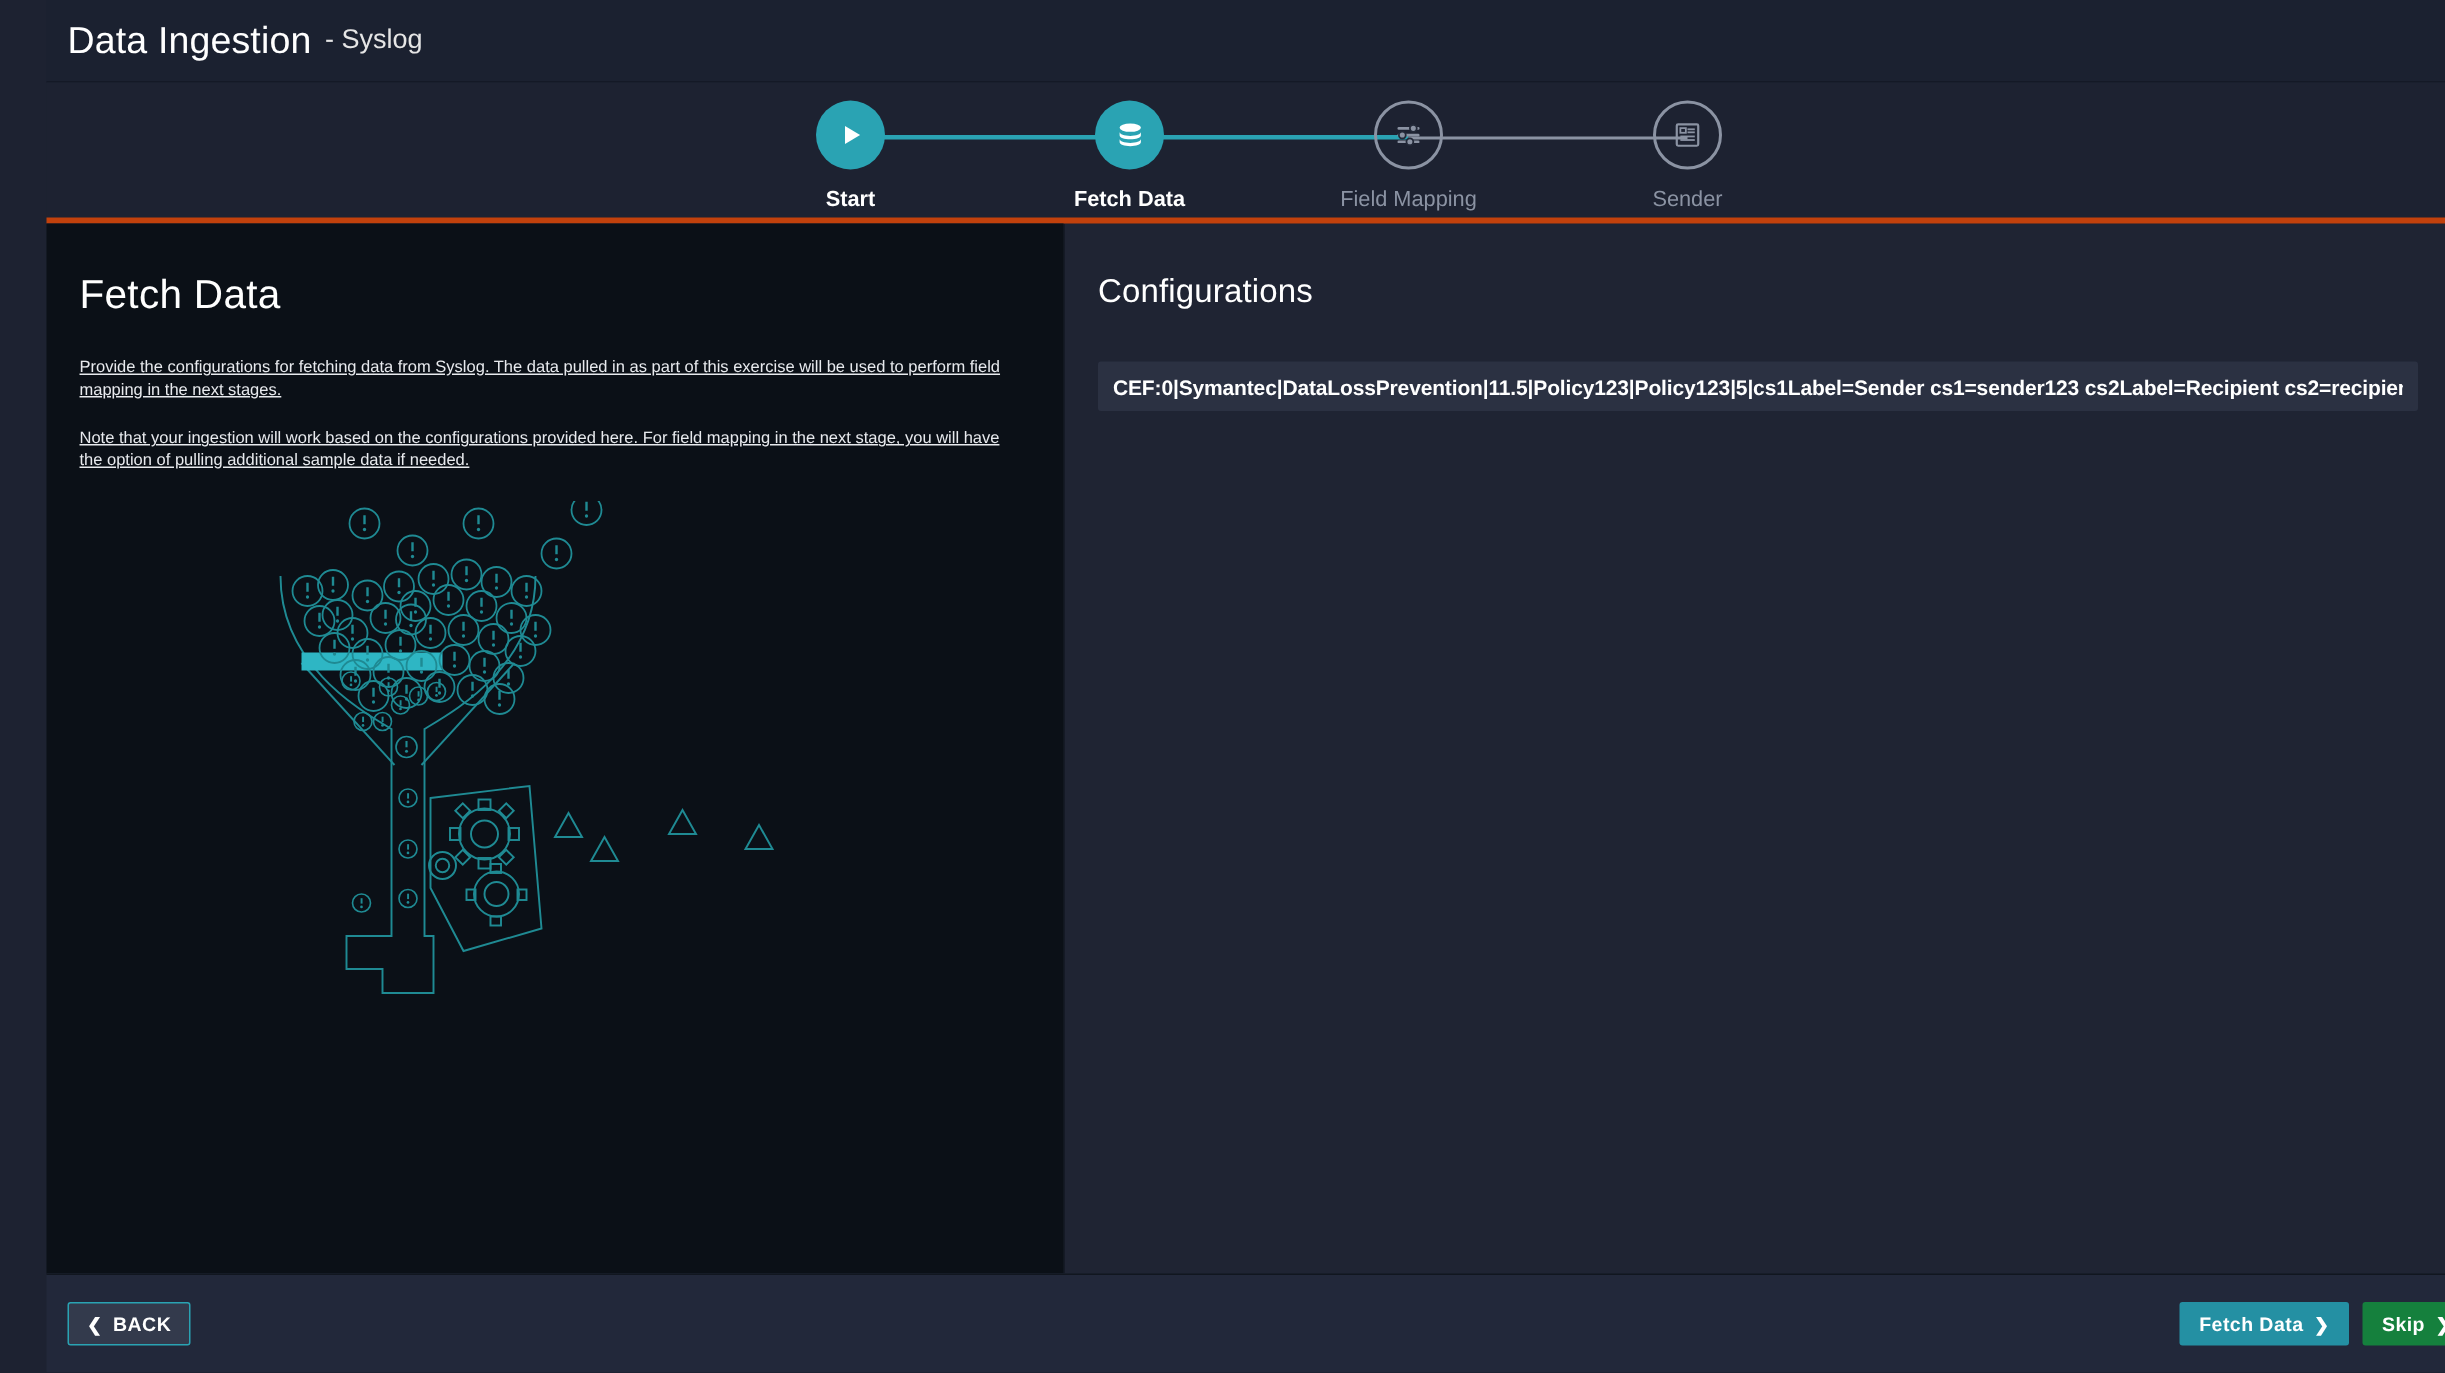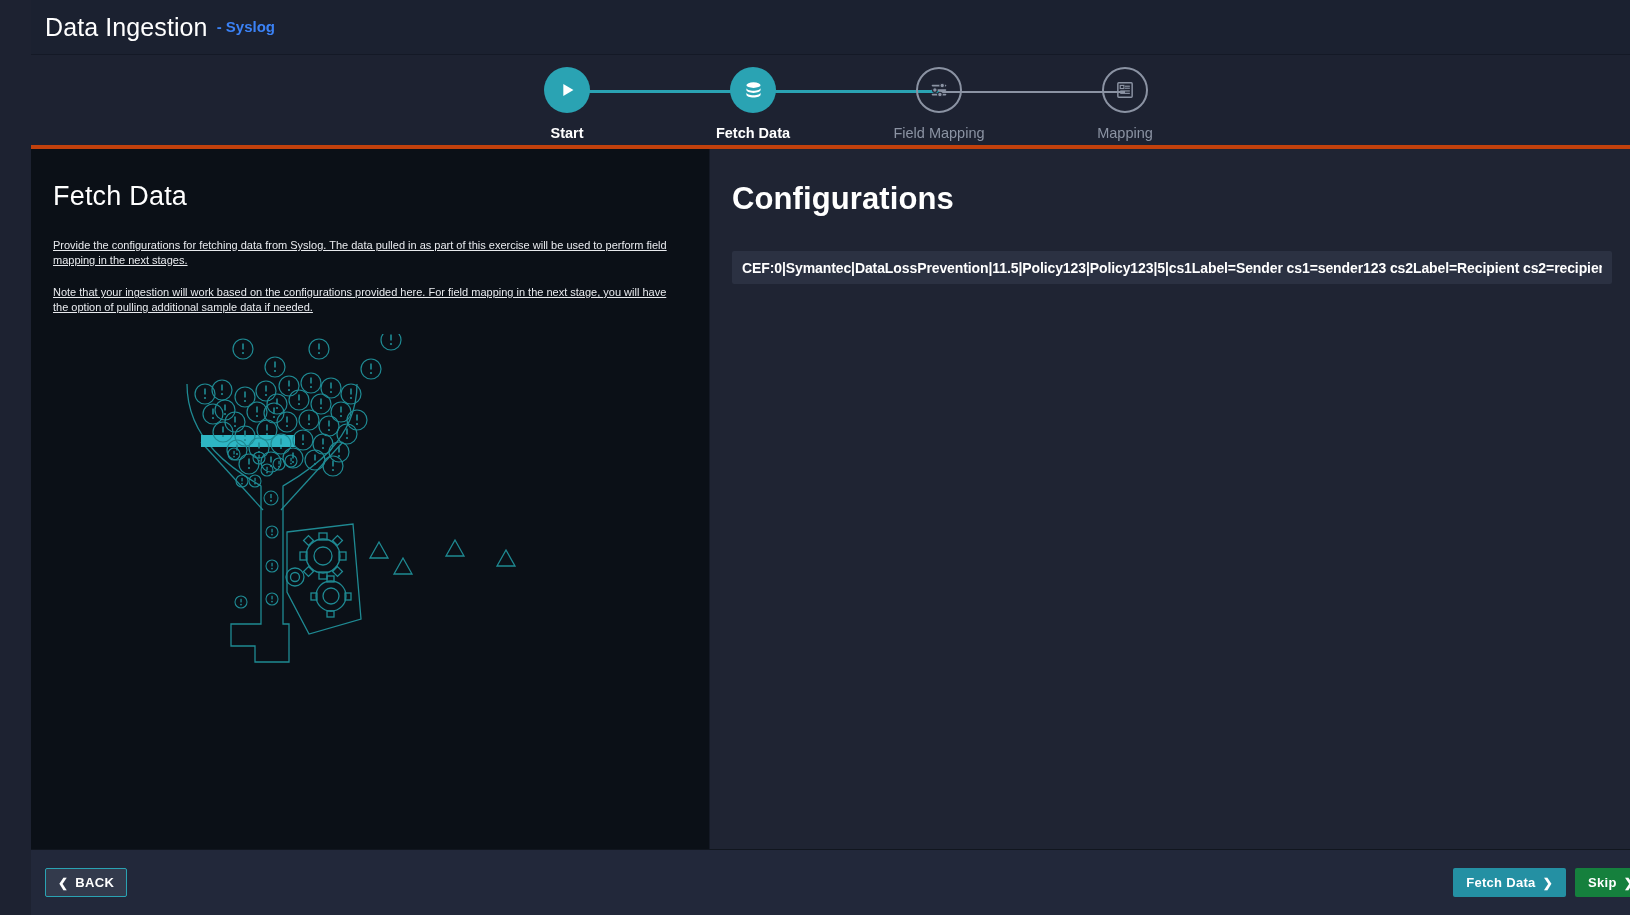--- a/index.html
+++ b/index.html
@@ -33,23 +33,23 @@
     padding-left: 14px;
     border-bottom: 1px solid #141926;
   }
   .title-main {
     font-size: 25px;
     color: #ffffff;
     font-weight: 400;
     letter-spacing: 0.1px;
   }
   .title-sub {
-    font-size: 15px;
-    color: #3b82f6;
-    font-weight: 700;
+    font-size: 18px;
+    color: #e5e5e5;
+    font-weight: 400;
     margin-left: 9px;
     padding-bottom: 2px;
   }
 
   
   .stepper-wrap {
     height: 94px;
     min-height: 94px;
     background: #1d2231;
     position: relative;
@@ -148,23 +148,23 @@
   }
 
   .right-panel {
     flex: 1;
     background: #1f2433;
     padding: 32px 30px 0 22px;
     border-left: 1px solid #151a26;
     overflow: hidden;
   }
   .right-title {
-    font-size: 31px;
+    font-size: 22px;
     color: #ffffff;
-    font-weight: 700;
+    font-weight: 400;
     margin-bottom: 34px;
     letter-spacing: 0.1px;
   }
   .field-block { width: 100%; }
   .field-label {
     font-size: 13.5px;
     color: #c7ccd6;
     margin-bottom: 8px;
     display: block;
   }
@@ -293,21 +293,21 @@
             <svg width="22" height="22" viewBox="0 0 24 24">
               <rect x="4.2" y="4.2" width="15.6" height="15.6" rx="1" fill="none" stroke="#8b93a3" stroke-width="1.6"></rect>
               <rect x="6.8" y="7" width="4" height="3.4" fill="none" stroke="#8b93a3" stroke-width="1.3"></rect>
               <rect x="12" y="7.2" width="5.3" height="1.3" fill="#8b93a3"></rect>
               <rect x="12" y="9.4" width="5.3" height="1.3" fill="#8b93a3"></rect>
               <rect x="6.8" y="12.4" width="10.5" height="1.3" fill="#8b93a3"></rect>
               <rect x="6.8" y="15" width="10.5" height="1.3" fill="#8b93a3"></rect>
             </svg>
           </span>
         </div>
-        <div class="step-label todo">Mapping</div>
+        <div class="step-label todo">Sender</div>
       </div>
 
     </div>
   </div>
 
   <div class="body-area">
 
     <div class="left-panel">
       <div class="left-title">Fetch Data</div>
       <div class="left-para">Provide the configurations for fetching data from Syslog. The data pulled in as part of this exercise will be used to perform field mapping in the next stages.</div>

